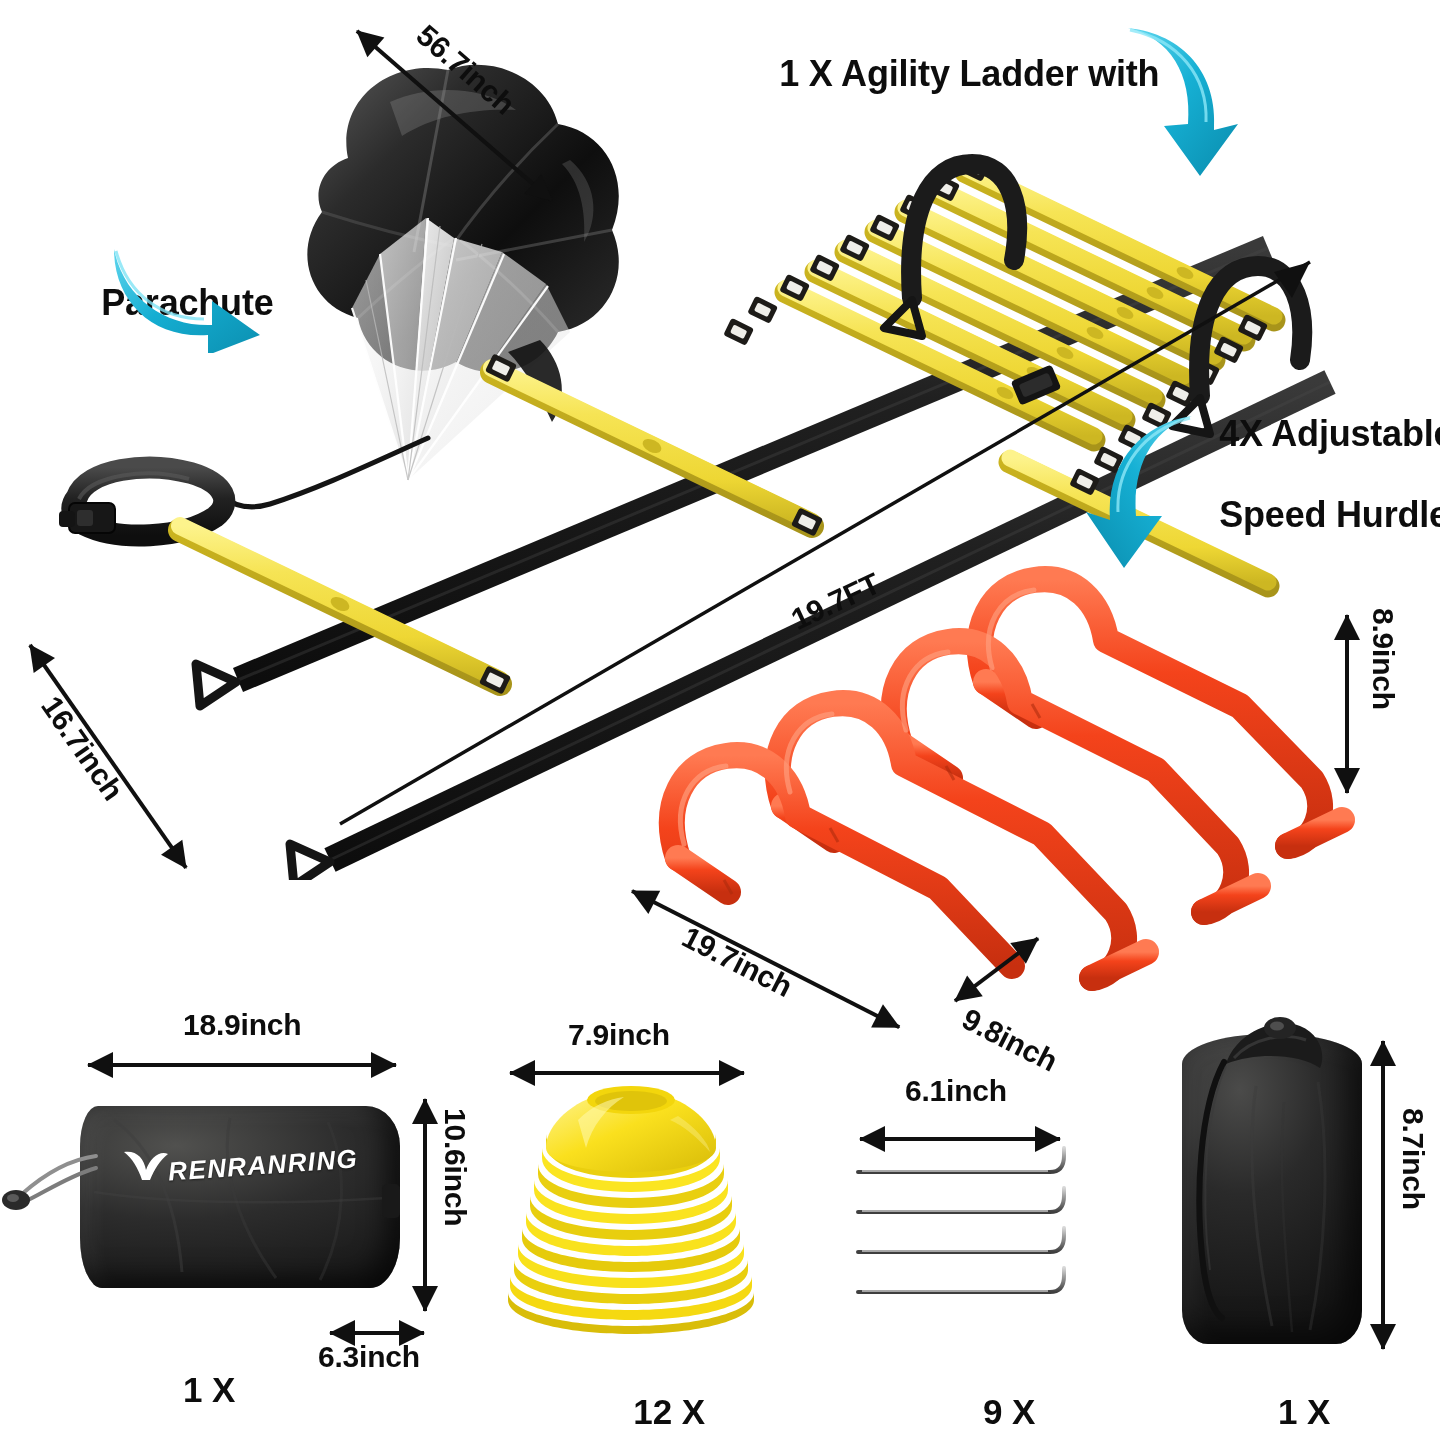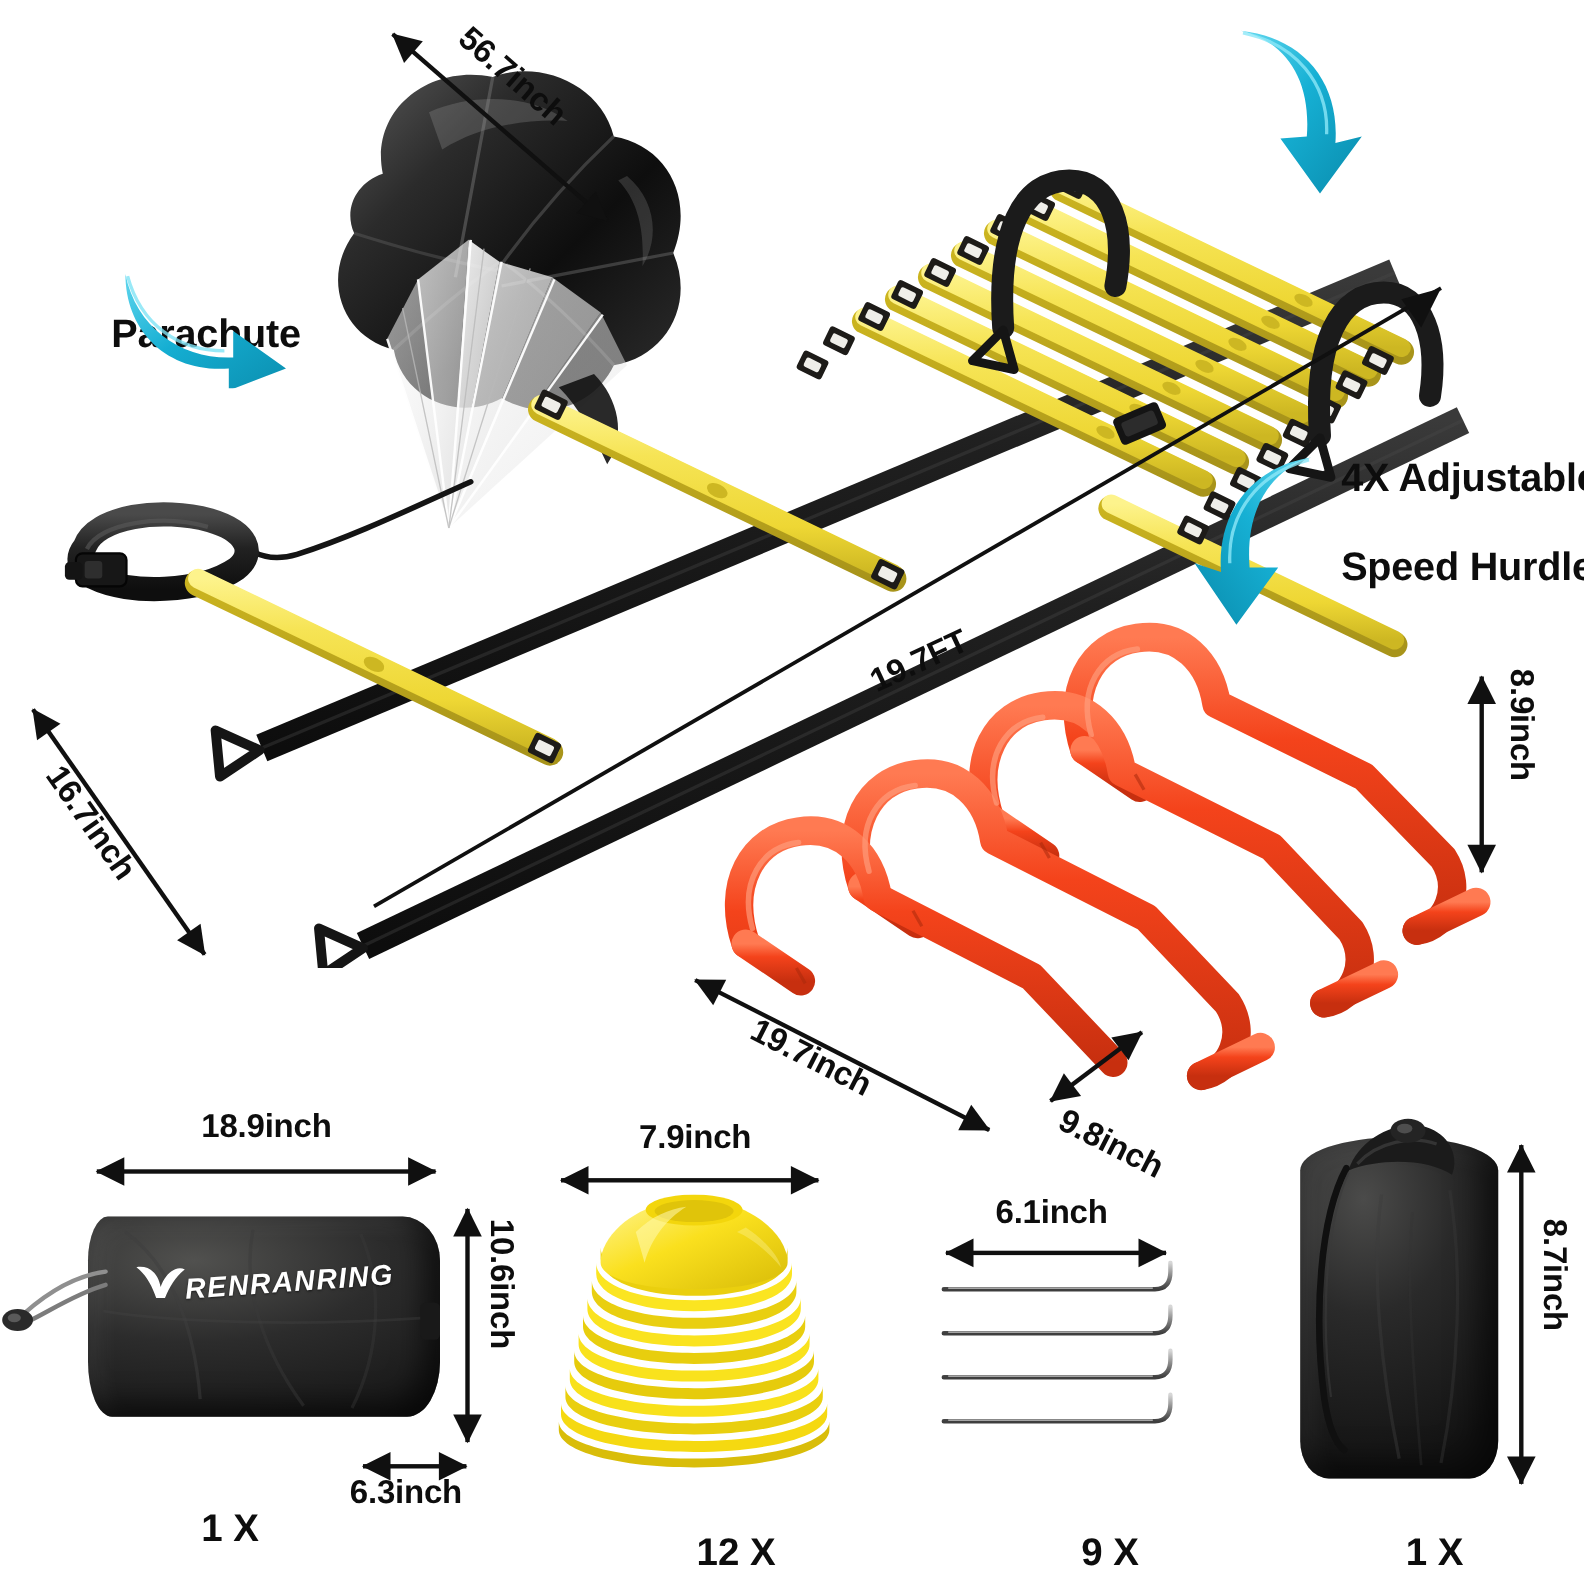--- a/index.html
+++ b/index.html
@@ -190,20 +190,23 @@
         <stop offset="0%" stop-color="#5fd6ee"></stop>
         <stop offset="45%" stop-color="#15aed2"></stop>
         <stop offset="100%" stop-color="#0b8fb0"></stop>
       </linearGradient>
     </defs>
     <path d="M 6 6 C 16 56 58 84 104 82 L 104 58 L 152 92 L 100 112 L 100 92
              C 44 96 6 58 6 6 Z" fill="url(#cy1)"></path>
     <path d="M 8 8 C 20 52 54 76 96 76" stroke="#7fe3f5" stroke-width="3" fill="none" opacity=".8"></path>
   </svg>
 
+  <div class="label cap-lg" style="left:740px; top:14px;">
+    <span>1 X Agility Ladder with</span>
+  </div>
 
   <svg class="bluearrow" style="left:1122px; top:22px;" width="140" height="160" viewBox="0 0 140 160">
     <defs>
       <linearGradient id="cy2" x1="0" y1="0" x2="1" y2="1">
         <stop offset="0%" stop-color="#62d8ef"></stop>
         <stop offset="45%" stop-color="#16b0d4"></stop>
         <stop offset="100%" stop-color="#0a8cad"></stop>
       </linearGradient>
     </defs>
     <path d="M 6 6 C 62 12 96 52 92 108 L 116 102 L 78 154 L 42 104 L 66 102
@@ -555,21 +558,21 @@
     </div>
   </div>
 
   <div class="panel" style="left:480px; top:1000px; width:360px; height:440px;">
 
     <div class="darrow" style="left:30px; top:60px; width:234px; height:26px;">
       <div class="bar" style="width:234px;"></div>
       <div class="head l"></div>
       <div class="head r"></div>
     </div>
-    <div class="label dim" style="left:88px; top:18px;margin-left:13px;">7.9inch</div>
+    <div class="label dim" style="left:88px; top:18px;">7.9inch</div>
 
     <svg class="cone-stack" style="left:20px; top:86px;" width="262" height="252" viewBox="0 0 262 252">
       <defs>
         <linearGradient id="coneG" x1="0" y1="0" x2="1" y2="0">
           <stop offset="0%" stop-color="#e3c815"></stop>
           <stop offset="22%" stop-color="#fcee3a"></stop>
           <stop offset="58%" stop-color="#f8dd12"></stop>
           <stop offset="100%" stop-color="#d4b706"></stop>
         </linearGradient>
         <linearGradient id="coneTop" x1="0" y1="0" x2="1" y2="1">
@@ -609,21 +612,21 @@
     </div>
   </div>
 
   <div class="panel" style="left:830px; top:1000px; width:320px; height:440px;">
 
     <div class="darrow" style="left:30px; top:126px; width:200px; height:26px;">
       <div class="bar" style="width:200px;"></div>
       <div class="head l"></div>
       <div class="head r"></div>
     </div>
-    <div class="label dim" style="left:75px; top:86px;">6.1inch</div>
+    <div class="label dim" style="left:75px; top:74px;">6.1inch</div>
 
     <svg class="abs" style="left:22px; top:146px;" width="260" height="200" viewBox="0 0 260 200">
       <defs>
         <linearGradient id="steel" x1="0" y1="0" x2="0" y2="1">
           <stop offset="0%" stop-color="#d7d7d7"></stop>
           <stop offset="45%" stop-color="#8e8e8e"></stop>
           <stop offset="100%" stop-color="#3e3e3e"></stop>
         </linearGradient>
       </defs>
       <g stroke="url(#steel)" stroke-width="4" fill="none" stroke-linecap="round">

